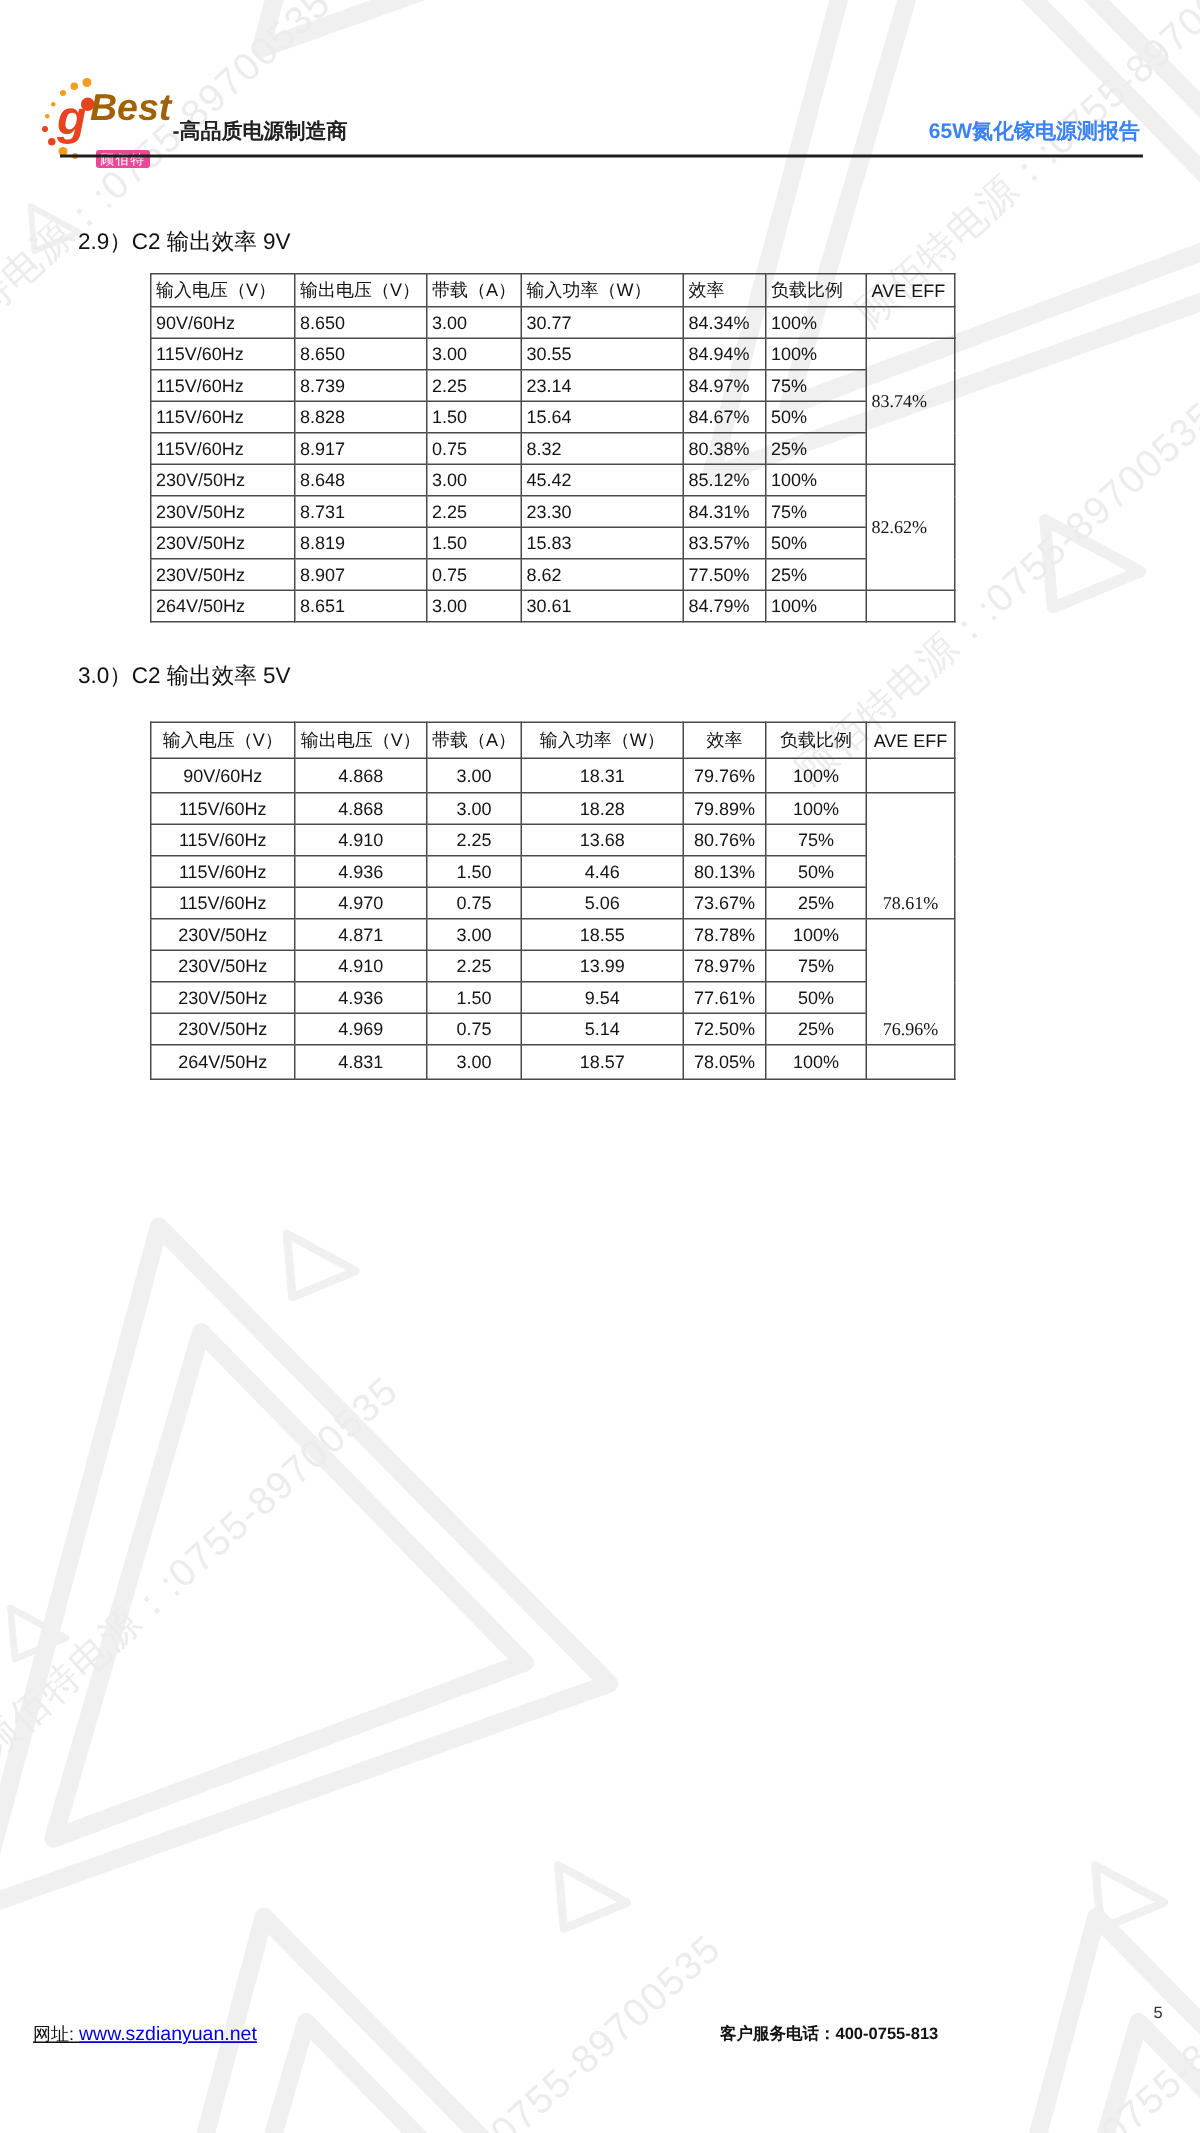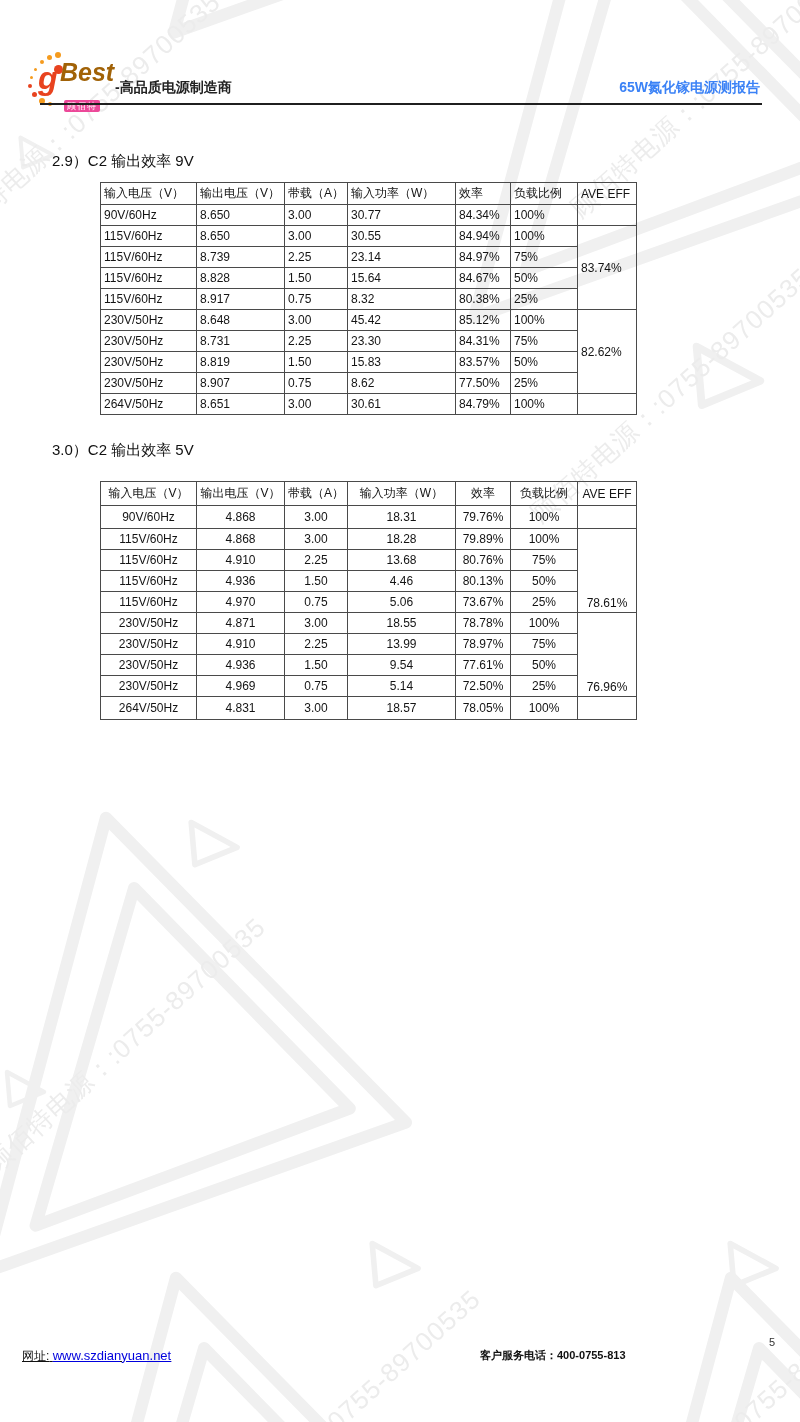--- a/index.html
+++ b/index.html
@@ -36,21 +36,21 @@
   .table-wrap{position:absolute;left:100px;}
   #table-0{top:182px;}
   #table-1{top:481px;}
 
   table.eff-table{border-collapse:collapse;table-layout:fixed;font-size:12px;color:#141414;}
   .eff-table th,.eff-table td{border:1px solid #4a4a4a;padding:0 0 0 3px;font-weight:400;
       white-space:nowrap;overflow:hidden;text-align:left;}
   .eff-table th{height:21px;}
   .eff-table td{height:20px;}
   .c0{width:96px}.c1{width:88px}.c2{width:63px}.c3{width:108px}.c4{width:55px}.c5{width:67px}.c6{width:59px}
-  .eff-table td.ave{vertical-align:middle;}
+  .eff-table td.ave{vertical-align:middle;font-family:Liberation Serif, serif;}
   
   .sec1 .eff-table th{height:23px;text-align:center;padding:0;}
   .sec1 .eff-table td{text-align:center;padding:0;}
   .sec1 .eff-table td.ave{vertical-align:bottom;padding-bottom:2px;}
 
   
   .footer-left{position:absolute;left:22px;top:1348px;font-size:12px;color:#111;text-decoration:underline;}
   .footer-left a{color:#0000dd;text-decoration:underline;font-size:13px;}
   .footer-phone{position:absolute;left:480px;top:1348px;font-size:11px;font-weight:600;color:#111;}
   .page-num{position:absolute;left:769px;top:1336px;font-size:11px;color:#333;}

